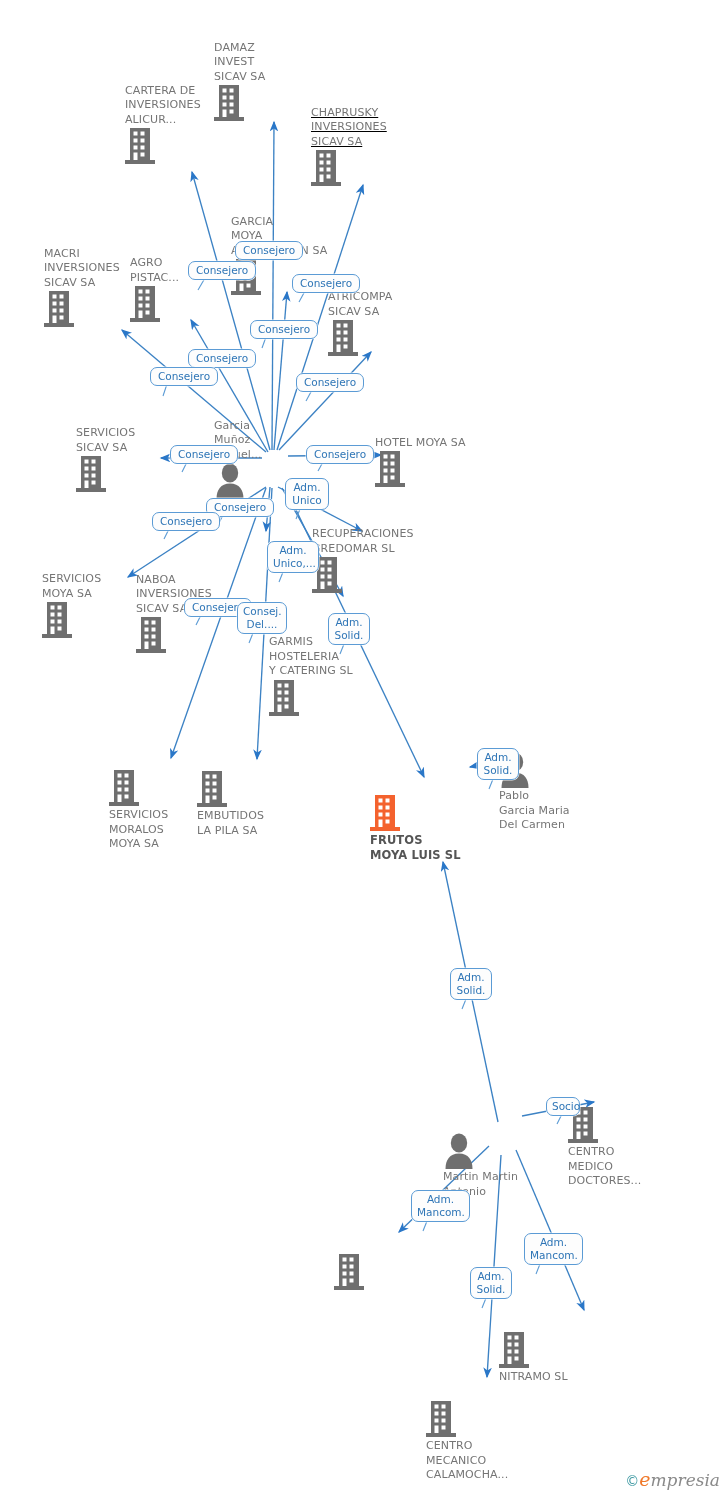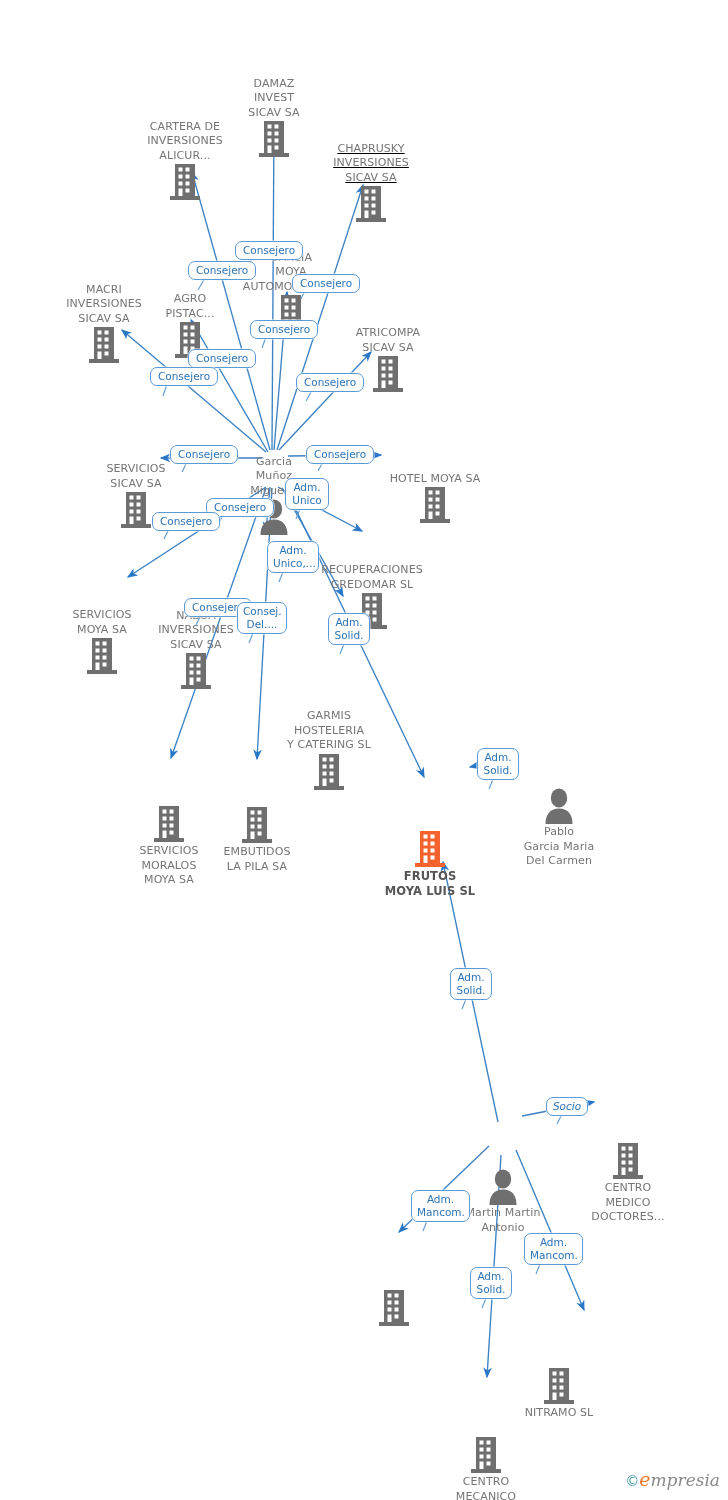--- a/index.html
+++ b/index.html
@@ -22,23 +22,21 @@
     position: absolute;
     left: 0;
     top: 0;
     width: 728px;
     height: 1500px;
     pointer-events: none;
   }
   .node {
     position: absolute;
     transform: translate(-50%, 0);
-    text-align: center;
     width: 120px;
-    margin-top: 36px;
   }
   .node .ico {
     display: block;
     margin: 0 auto;
     line-height: 0;
   }
   .node .caption {
     display: block;
     font-size: 11px;
     line-height: 14.5px;
@@ -363,21 +361,21 @@
             <rect x="8.5" y="3.5" width="4" height="4" fill="#ffffff"></rect>
             <rect x="15.5" y="3.5" width="4" height="4" fill="#ffffff"></rect>
             <rect x="8.5" y="10.5" width="4" height="4" fill="#ffffff"></rect>
             <rect x="15.5" y="10.5" width="4" height="4" fill="#ffffff"></rect>
             <rect x="8.5" y="17.5" width="4" height="4" fill="#ffffff"></rect>
             <rect x="15.5" y="17.5" width="4" height="4" fill="#ffffff"></rect>
             <rect x="8.5" y="24.5" width="4" height="7.5" fill="#ffffff"></rect>
             <rect x="15.5" y="24.5" width="4" height="4" fill="#ffffff"></rect>
           </svg></span>
       </div>
-      <div class="node above" style="left: 329px; top: 673px;">
+      <div class="node above" style="left: 329px; top: 635px;">
         <span class="caption">GARMIS
 HOSTELERIA
 Y CATERING SL</span>
         <span class="ico"><svg width="30" height="37" viewBox="0 0 30 37" xmlns="http://www.w3.org/2000/svg">
             <rect x="5" y="0" width="20" height="32" fill="#6f6f6f"></rect>
             <rect x="0" y="32" width="30" height="4" fill="#6f6f6f"></rect>
             <rect x="8.5" y="3.5" width="4" height="4" fill="#ffffff"></rect>
             <rect x="15.5" y="3.5" width="4" height="4" fill="#ffffff"></rect>
             <rect x="8.5" y="10.5" width="4" height="4" fill="#ffffff"></rect>
             <rect x="15.5" y="10.5" width="4" height="4" fill="#ffffff"></rect>
@@ -536,21 +534,21 @@
 Unico,...</div>
       <div class="label" style="left: 184px; top: 598px; width: 68px; min-height: 17px;">Consejero</div>
       <div class="label" style="left: 237px; top: 602px; width: 50px; min-height: 31px;">Consej.
 Del....</div>
       <div class="label" style="left: 328px; top: 613px; width: 42px; min-height: 31px;">Adm.
 Solid.</div>
       <div class="label" style="left: 477px; top: 748px; width: 42px; min-height: 31px;">Adm.
 Solid.</div>
       <div class="label" style="left: 450px; top: 968px; width: 42px; min-height: 31px;">Adm.
 Solid.</div>
-      <div class="label" style="left: 546px; top: 1097px; width: 42px; min-height: 17px; font-style: italic;">Socio</div>
+      <div class="label" style="left: 546px; top: 1097px; width: 34px; min-height: 17px;">Socio</div>
       <div class="label" style="left: 411px; top: 1190px; width: 59px; min-height: 31px;">Adm.
 Mancom.</div>
       <div class="label" style="left: 524px; top: 1233px; width: 59px; min-height: 31px;">Adm.
 Mancom.</div>
       <div class="label" style="left: 470px; top: 1267px; width: 42px; min-height: 31px;">Adm.
 Solid.</div>
     </div>
 
   <div class="watermark">
     <span class="c">©</span><span class="e">e</span><span class="rest">mpresia</span>

